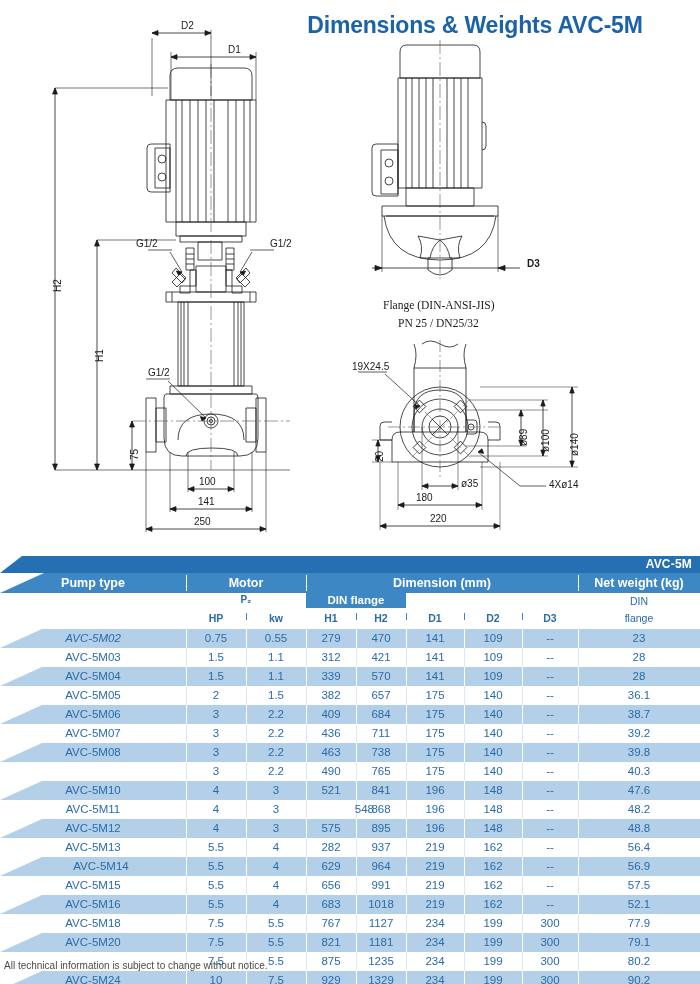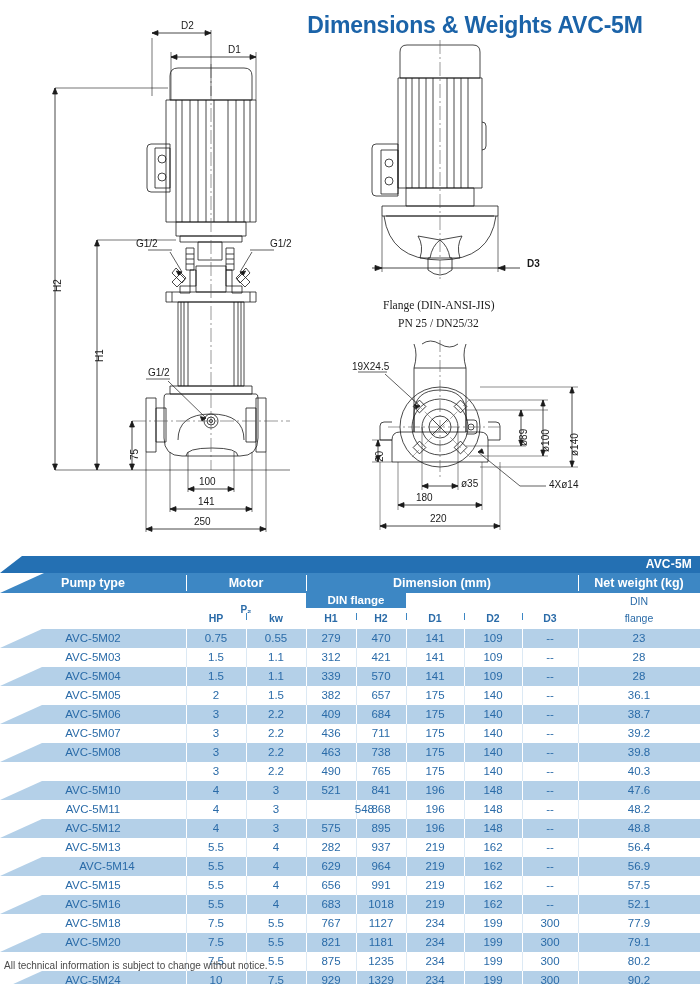--- a/index.html
+++ b/index.html
@@ -398,21 +398,21 @@
       <div class="hdrcell" style="left:186px;width:120px;">Motor</div>
       <div class="hdrsep" style="left:306px;"></div>
       <div class="hdrcell" style="left:306px;width:272px;">Dimension (mm)</div>
       <div class="hdrsep" style="left:578px;"></div>
       <div class="hdrcell" style="left:578px;width:122px;">Net weight (kg)</div>
     </div>
 
     <div class="subhdr">
       <div class="dinflange" style="left:306px;width:100px;top:0px;">DIN flange</div>
 
-      <div class="subcell" style="left:186px;width:120px;top:11px;font-size:10px;">P₂</div>
+      <div class="subcell" style="left:186px;width:120px;top:1px;font-size:10px;">P₂</div>
 
       <div class="subcell" style="left:186px;width:60px;top:19px;">HP</div>
       <div class="tick" style="left:246px;top:20px;"></div>
       <div class="subcell" style="left:246px;width:60px;top:19px;">kw</div>
 
       <div class="subcell" style="left:306px;width:50px;top:19px;">H1</div>
       <div class="tick" style="left:356px;top:20px;"></div>
       <div class="subcell" style="left:356px;width:50px;top:19px;">H2</div>
       <div class="tick" style="left:406px;top:20px;"></div>
       <div class="subcell" style="left:406px;width:58px;top:19px;">D1</div>
@@ -429,21 +429,21 @@
         <div class="row">
           <div class="bg"></div>
           <div class="vsep" style="left: 186px;"></div>
           <div class="vsep" style="left: 246px;"></div>
           <div class="vsep" style="left: 306px;"></div>
           <div class="vsep" style="left: 356px;"></div>
           <div class="vsep" style="left: 406px;"></div>
           <div class="vsep" style="left: 464px;"></div>
           <div class="vsep" style="left: 522px;"></div>
           <div class="vsep" style="left: 578px;"></div>
-          <div class="cell" style="left: 0px; width: 186px;">AVC-5M02</div>
+          <div class="cell" style="left: 0px; width: 186px; font-style: italic;">AVC-5M02</div>
           <div class="cell" style="left: 186px; width: 60px;">0.75</div>
           <div class="cell" style="left: 246px; width: 60px;">0.55</div>
           <div class="cell" style="left: 306px; width: 50px;">279</div>
           <div class="cell" style="left: 356px; width: 50px;">470</div>
           <div class="cell" style="left: 406px; width: 58px;">141</div>
           <div class="cell" style="left: 464px; width: 58px;">109</div>
           <div class="cell" style="left: 522px; width: 56px;">--</div>
           <div class="cell" style="left: 578px; width: 122px;">23</div>
         </div>
         <div class="row alt">
@@ -668,21 +668,21 @@
         <div class="row">
           <div class="bg"></div>
           <div class="vsep" style="left: 186px;"></div>
           <div class="vsep" style="left: 246px;"></div>
           <div class="vsep" style="left: 306px;"></div>
           <div class="vsep" style="left: 356px;"></div>
           <div class="vsep" style="left: 406px;"></div>
           <div class="vsep" style="left: 464px;"></div>
           <div class="vsep" style="left: 522px;"></div>
           <div class="vsep" style="left: 578px;"></div>
-          <div class="cell" style="left: 14px; width: 186px;">AVC-5M14</div>
+          <div class="cell" style="left: 8px; width: 186px;">AVC-5M14</div>
           <div class="cell" style="left: 186px; width: 60px;">5.5</div>
           <div class="cell" style="left: 246px; width: 60px;">4</div>
           <div class="cell" style="left: 306px; width: 50px;">629</div>
           <div class="cell" style="left: 356px; width: 50px;">964</div>
           <div class="cell" style="left: 406px; width: 58px;">219</div>
           <div class="cell" style="left: 464px; width: 58px;">162</div>
           <div class="cell" style="left: 522px; width: 56px;">--</div>
           <div class="cell" style="left: 578px; width: 122px;">56.9</div>
         </div>
         <div class="row alt">

